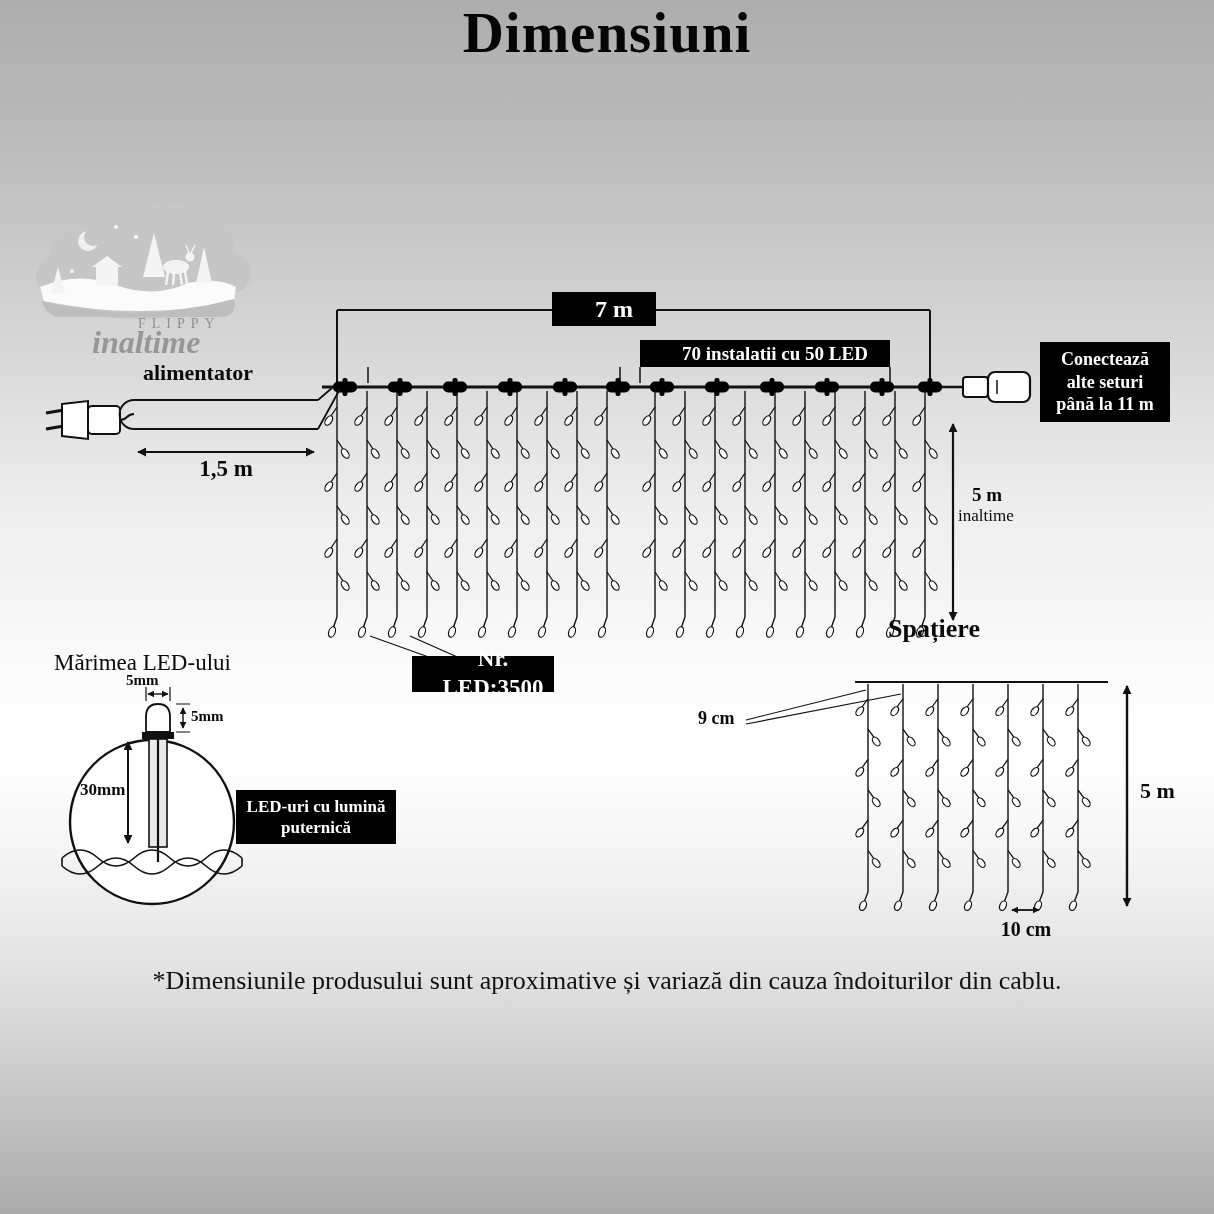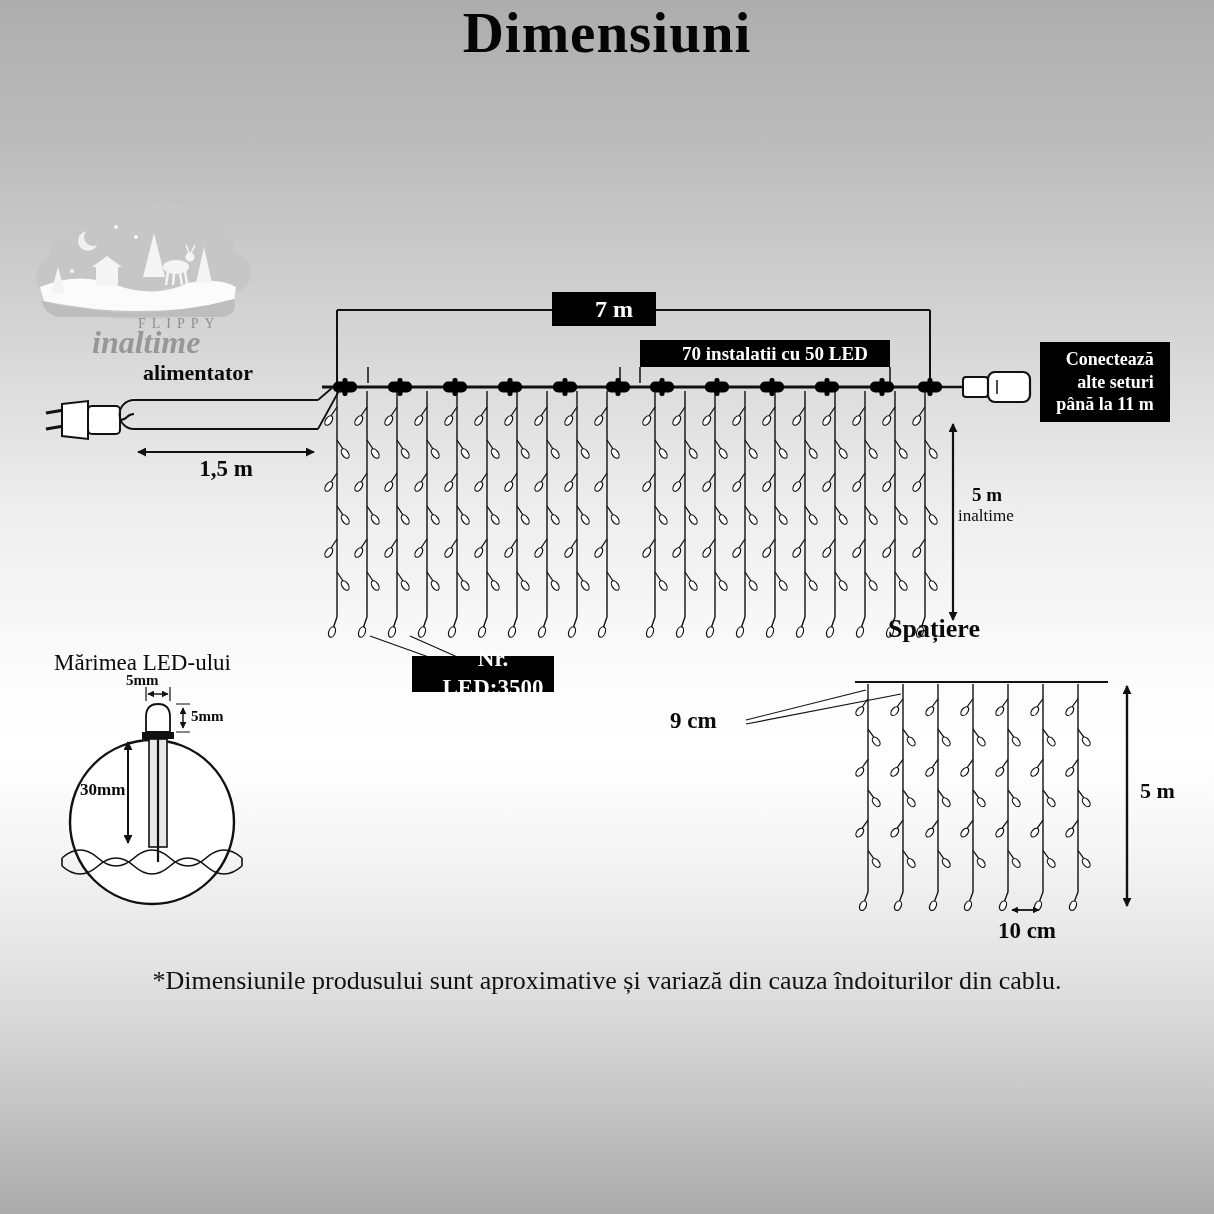--- a/index.html
+++ b/index.html
@@ -18,37 +18,37 @@
     position:absolute; z-index:3; background:var(--label-bg,#000); color:var(--label-fg,#fff);
     display:flex; align-items:center; justify-content:center; text-align:center;
     font-weight:700; line-height:1.25;padding-left:20px;
   }
   .lbl { position:absolute; z-index:3; color:#0a0a0a; }
   .pre { white-space:pre-line; }
 
   .box-7m        { left:552px; top:292px; width:104px; height:34px; font-size:24px; }
   .box-tronsoane { left:368px; top:340px; width:252px; height:27px; font-size:19px; }
   .box-instalatii{ left:640px; top:340px; width:250px; height:27px; font-size:19px; }
-  .box-connect   { left:1040px; top:342px; width:130px; height:80px; font-size:18px; padding:4px;text-align:right; }
+  .box-connect   { left:1040px; top:342px; width:130px; height:80px; font-size:18px; padding:4px; }
   .box-ledcount  { left:412px; top:656px; width:142px; height:36px; font-size:23px; }
   .box-lumina    { left:236px; top:790px; width:160px; height:54px; font-size:17px; padding:4px; }
 
   .label-alimentator { left:143px; top:360px; font-size:22px; font-weight:700; }
   .label-cable       { left:136px; top:456px; width:180px; text-align:center; font-size:23px; font-weight:700; }
   .label-height      { left:958px; top:484px; width:90px; display:flex; flex-direction:column; font-size:18px; }
   .label-height .hv  { font-size:19px; font-weight:700; margin-left:14px; }
   .label-height .hc  { font-size:17px; }
   .label-spatiere    { left:888px; top:614px; font-size:26px; font-weight:700; }
   .label-marimea     { left:54px;  top:650px; font-size:23px; }
   .label-5mm-top     { left:126px; top:672px; font-size:15px; font-weight:700; }
   .label-5mm-right   { left:191px; top:708px; font-size:15px; font-weight:700; }
   .label-30mm        { left:80px;  top:780px; font-size:17px; font-weight:700; }
-  .label-9cm         { left:670px; top:708px; font-size:23px; font-weight:700;text-align:right; }
+  .label-9cm         { left:698px; top:708px; font-size:18px; font-weight:700;text-align:right; }
   .label-5m-sp       { left:1140px; top:778px; font-size:22px; font-weight:700; }
-  .label-10cm        { left:996px; top:918px; width:60px; text-align:right; font-size:23px; font-weight:700; }
+  .label-10cm        { left:996px; top:918px; width:60px; text-align:center; font-size:20px; font-weight:700; }
   .disclaimer        { left:0; right:0; top:966px; text-align:center; font-size:26px; color:#111; }
 
   .logo-brand  { left:138px; top:316px; font-family:Liberation Serif, serif; font-size:14px; letter-spacing:6px; color:#8f8f8f; }
   .logo-script { left:92px;  top:324px; font-size:32px; font-style:italic; font-weight:700; color:#979797; }
 </style>
 </head>
 <body>
 
 <div class="stage">
 
@@ -206,20 +206,22 @@
 
   <div class="lbl logo-brand">FLIPPY</div>
   <div class="lbl logo-script">inaltime</div>
 
   <div class="blackbox box-7m">7 m</div>
   <div class="blackbox box-instalatii">70 instalatii cu 50 LED</div>
   <div class="blackbox box-connect pre">Conectează
 alte seturi
 până la 11 m</div>
   <div class="blackbox box-ledcount">Nr. LED:3500</div>
+  <div class="blackbox box-lumina pre">LED-uri cu lumină
+puternică</div>
 
   <div class="lbl label-alimentator">alimentator</div>
   <div class="lbl label-cable">1,5 m</div>
 
   <div class="lbl label-height">
     <span class="hv">5 m</span>
     <span class="hc">inaltime</span>
   </div>
 
   <div class="lbl label-marimea">Mărimea LED-ului</div>

